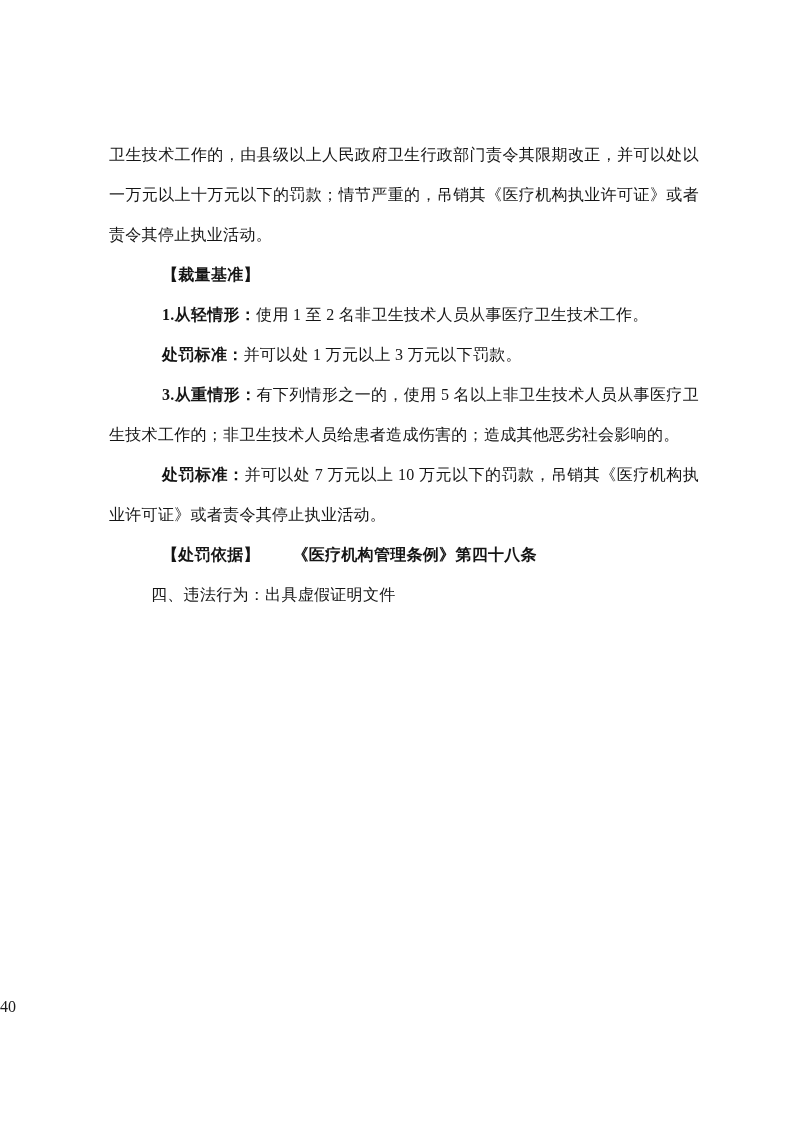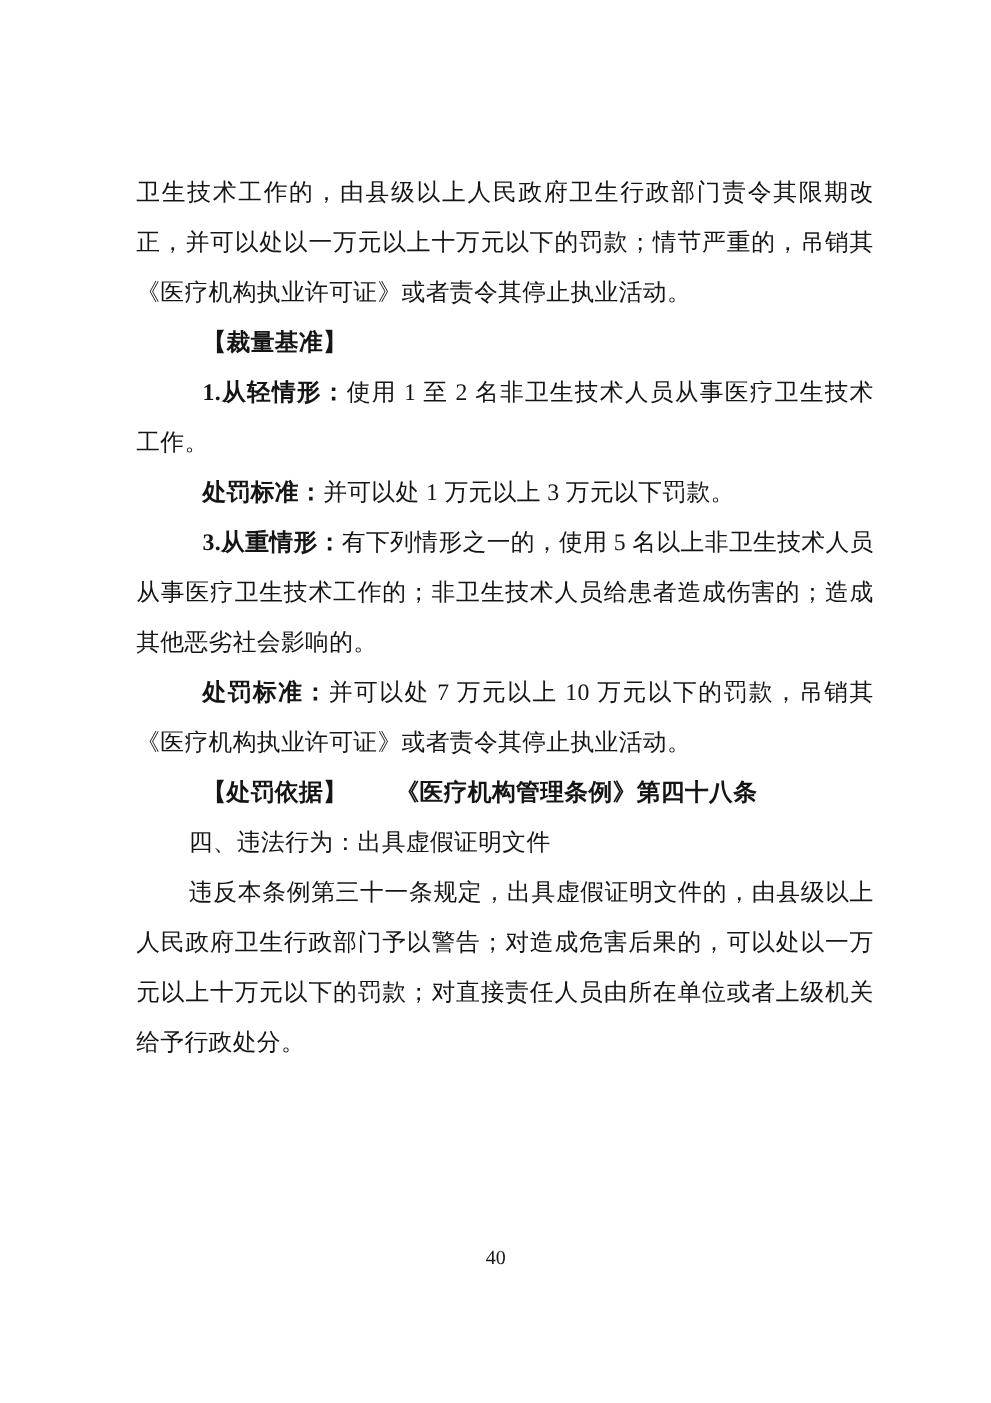--- a/index.html
+++ b/index.html
@@ -14,42 +14,42 @@
     background: #ffffff;
     overflow: hidden;
     font-family: "Liberation Serif", "DejaVu Serif", serif;
     color: #151515;
   }
   .content {
     position: absolute;
     left: 109px;
     top: 135px;
     width: 590px;
-    font-size: 19px;
+    font-size: 16px;
     line-height: 40px;
     text-align: justify;
     letter-spacing: 0.3px;
   }
   .content p {
     margin: 0;
     padding: 0;
   }
   .content p.indent {
     text-indent: 42px;
   }
   .bold {
     font-weight: bold;
     margin-left: 11px;
   }
   .footer {
     position: absolute;
     left: 0;
     top: 997px;
     width: 793px;
-    text-align: center;
+    text-align: left;
     font-size: 16px;
     line-height: 20px;
     color: #1a1a1a;
   }
 </style>
 </head>
 <body>
 
 <div class="page">
   <div class="content">
@@ -65,18 +65,17 @@
 
 
     <p class="para indent"><span class="bold">3.从重情形：</span><span>有下列情形之一的，使用 5 名以上非卫生技术人员从事医疗卫生技术工作的；非卫生技术人员给患者造成伤害的；造成其他恶劣社会影响的。</span></p>
 
     <p class="para indent"><span class="bold">处罚标准：</span><span>并可以处 7 万元以上 10 万元以下的罚款，吊销其《医疗机构执业许可证》或者责令其停止执业活动。</span></p>
 
     <p class="para indent"><span class="bold">【处罚依据】　　《医疗机构管理条例》第四十八条</span></p>
 
     <p class="para indent"><span>四、违法行为：出具虚假证明文件</span></p>
 
-    <p class="para indent"><span>违反本条例第三十一条规定，出具虚假证明文件的，由县级以上人民政府卫生行政部门予以警告；对造成危害后果的，可以处以一万元以上十万元以下的罚款；对直接责任人员由所在单位或者上级机关给予行政处分。</span></p>
 
   </div>
 
   <div class="footer"><span>40</span></div>
 </div>
 
 </body></html>

